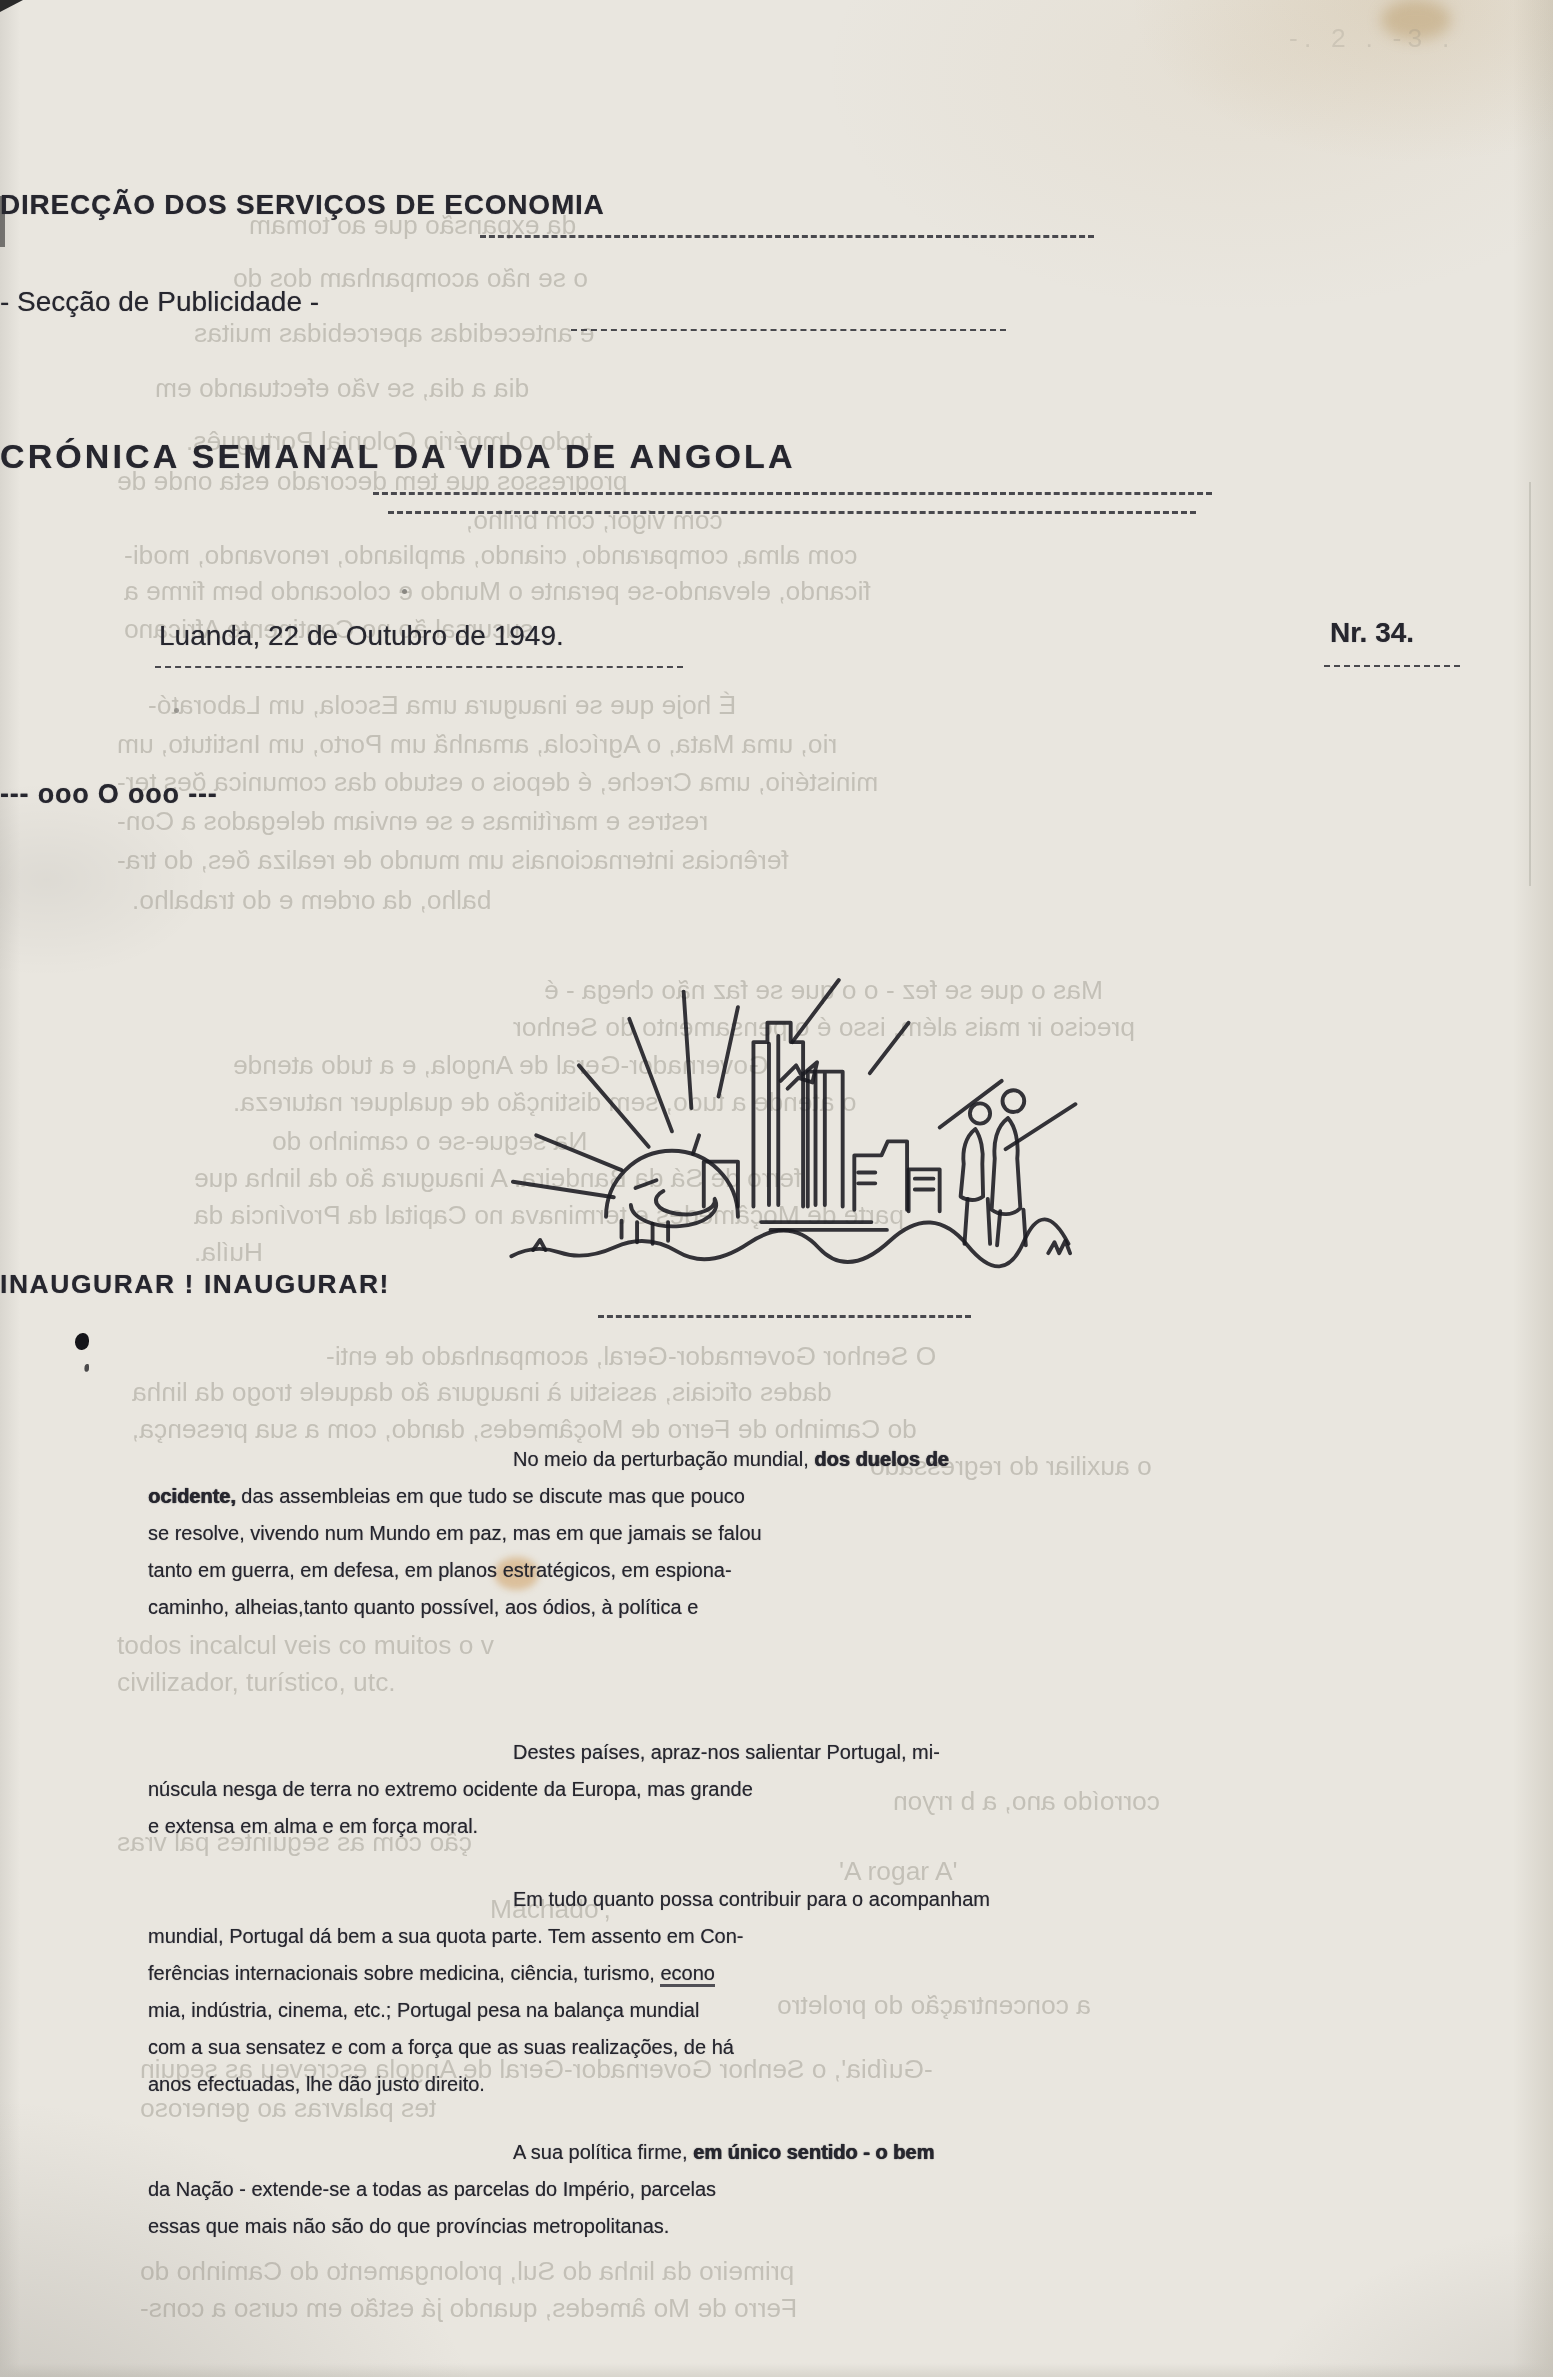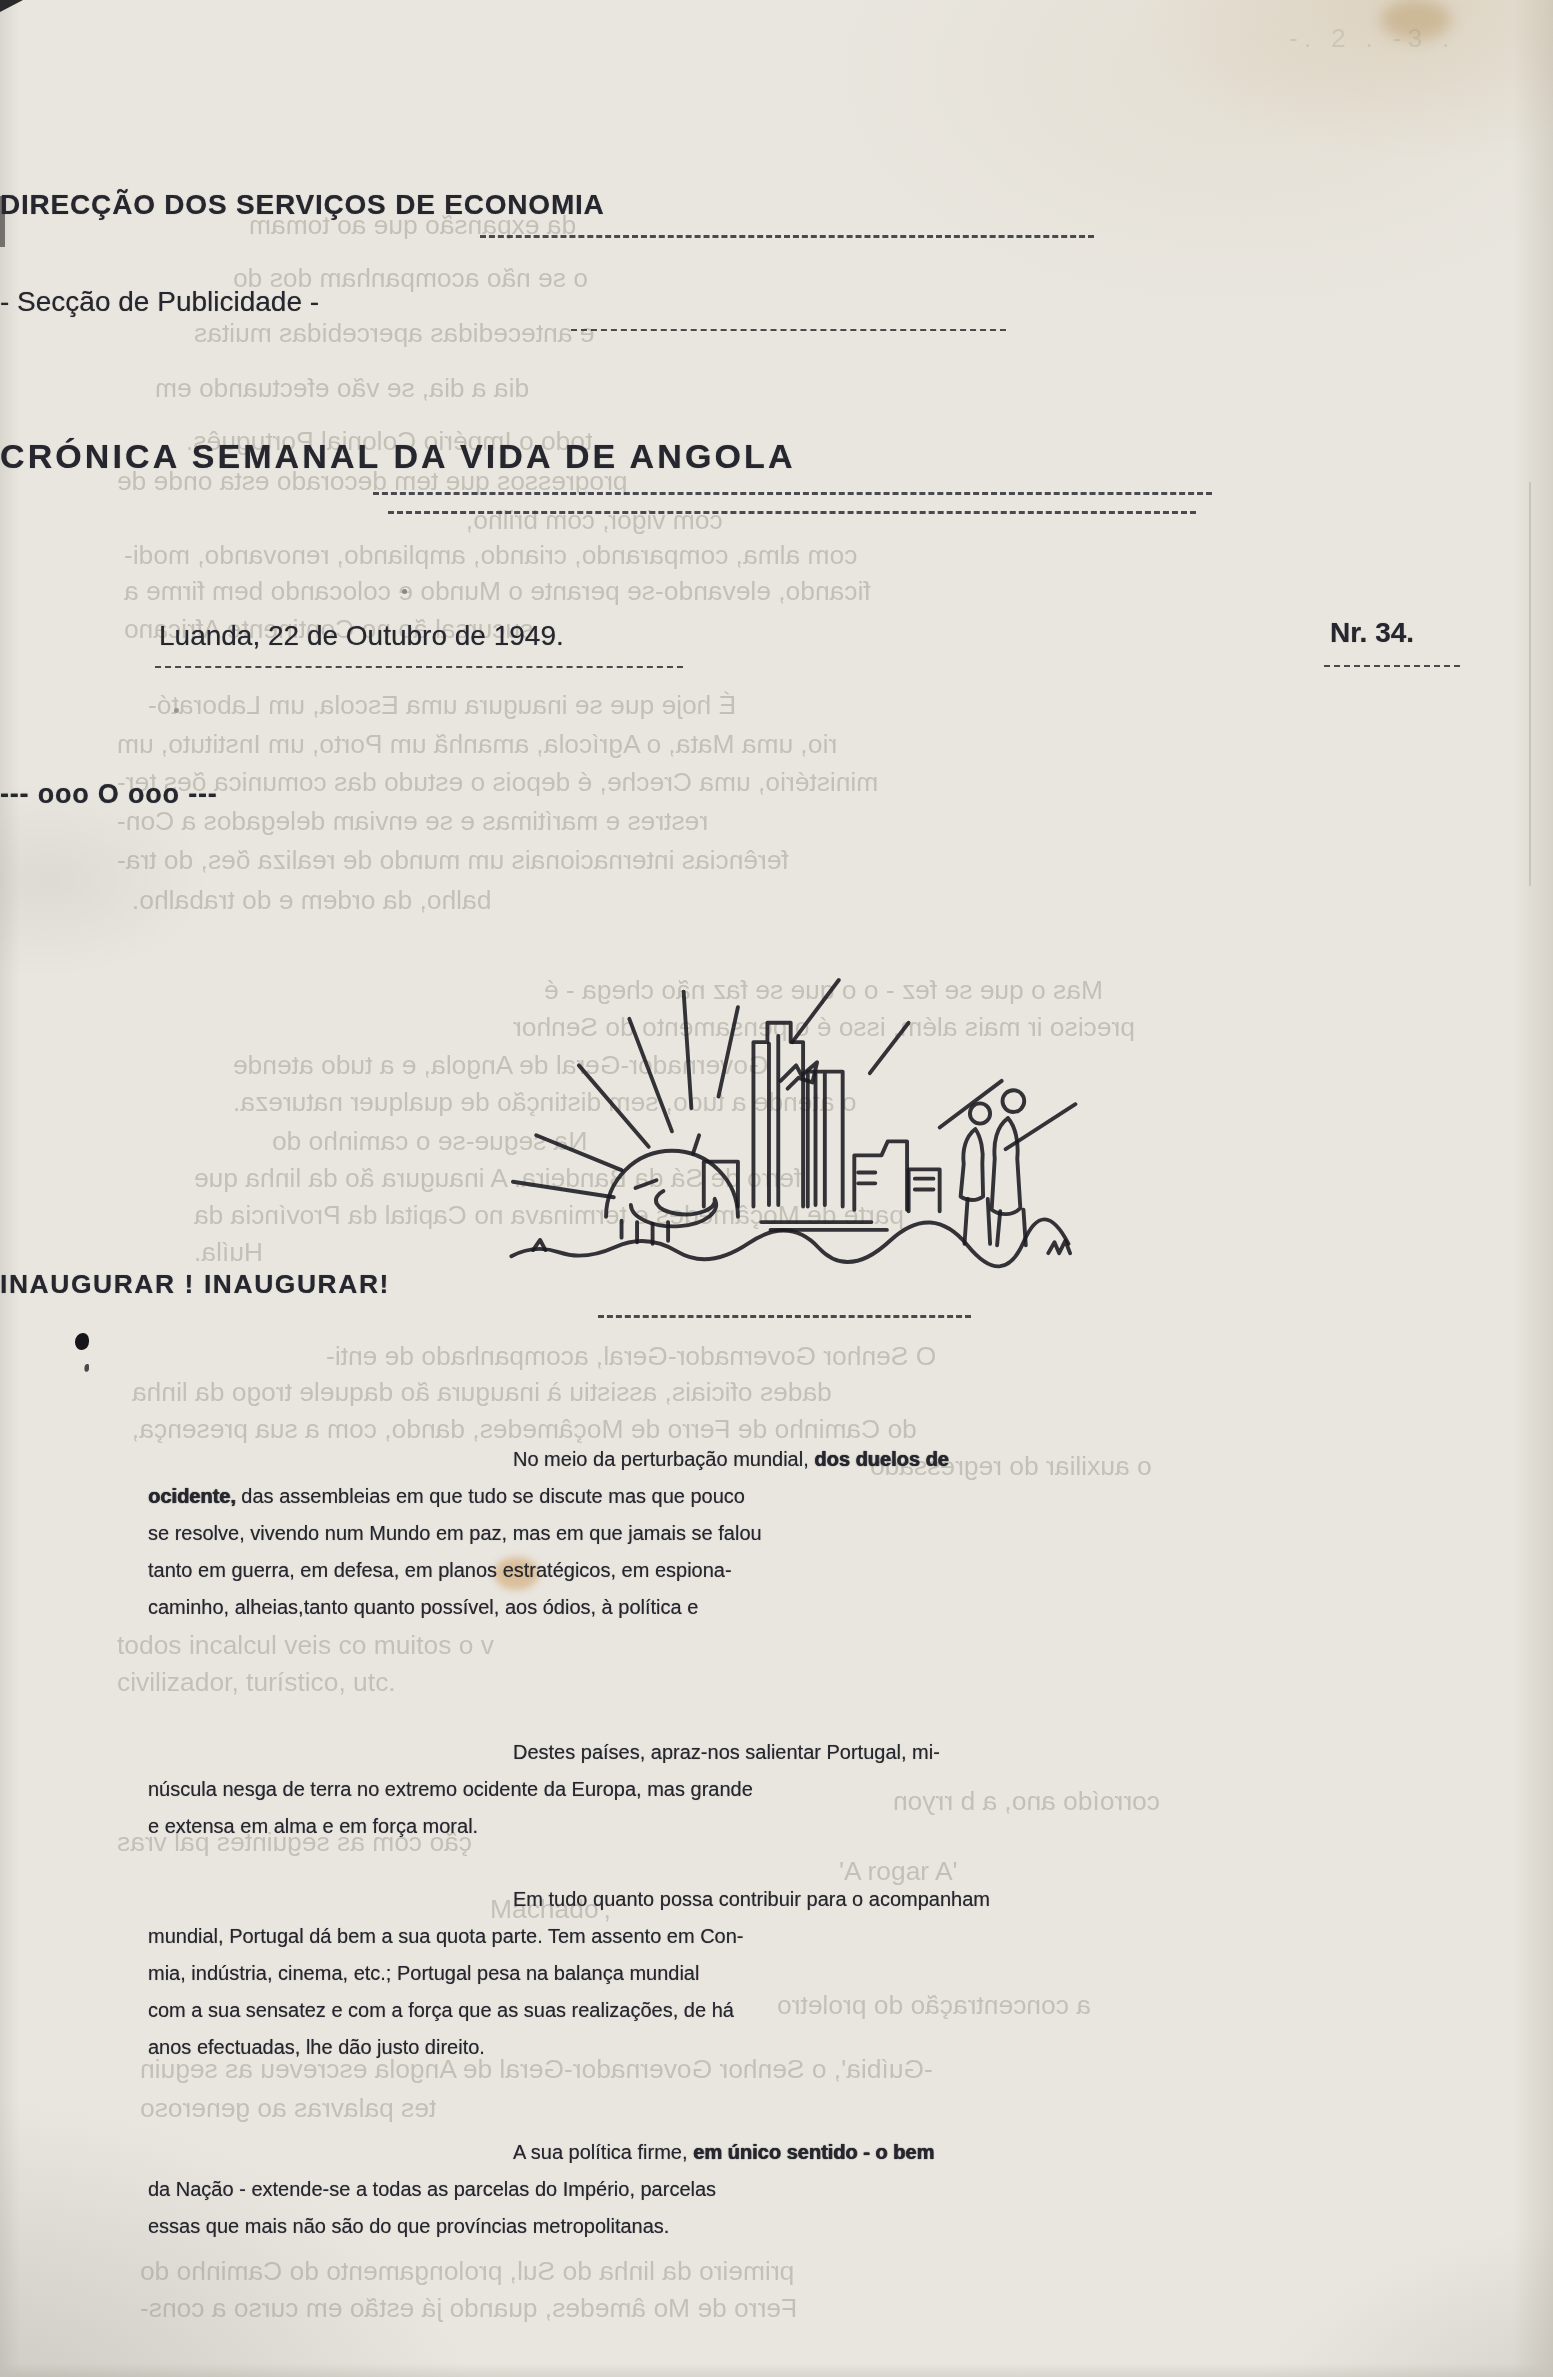--- a/index.html
+++ b/index.html
@@ -186,20 +186,21 @@
         <div class="tline"><span>caminho, alheias,tanto quanto possível, aos ódios, à política e</span></div>
       </div>
       <div class="para ink" style="top: 1734px;">
         <div class="tline" style="padding-left: 365px;"><span>Destes países, apraz-nos salientar Portugal, mi-</span></div>
         <div class="tline"><span>núscula nesga de terra no extremo ocidente da Europa, mas grande</span></div>
         <div class="tline"><span>e extensa em alma e em força moral.</span></div>
       </div>
       <div class="para ink" style="top: 1881px;">
         <div class="tline" style="padding-left: 365px;"><span>Em tudo quanto possa contribuir para o acompanham</span></div>
         <div class="tline"><span>mundial, Portugal dá bem a sua quota parte. Tem assento em Con-</span></div>
+        <div class="tline"><span>ferências internacionais sobre medicina, ciência, turismo, </span><span class="u">econo</span></div>
         <div class="tline"><span>mia, indústria, cinema, etc.; Portugal pesa na balança mundial</span></div>
         <div class="tline"><span>com a sua sensatez e com a força que as suas realizações, de há</span></div>
         <div class="tline"><span>anos efectuadas, lhe dão justo direito.</span></div>
       </div>
       <div class="para ink" style="top: 2134px;">
         <div class="tline" style="padding-left: 365px;"><span>A sua política firme, </span><span class="ink-bold">em único sentido - o bem</span></div>
         <div class="tline"><span>da Nação - extende-se a todas as parcelas do Império, parcelas</span></div>
         <div class="tline"><span>essas que mais não são do que províncias metropolitanas.</span></div>
       </div>
     </div>

